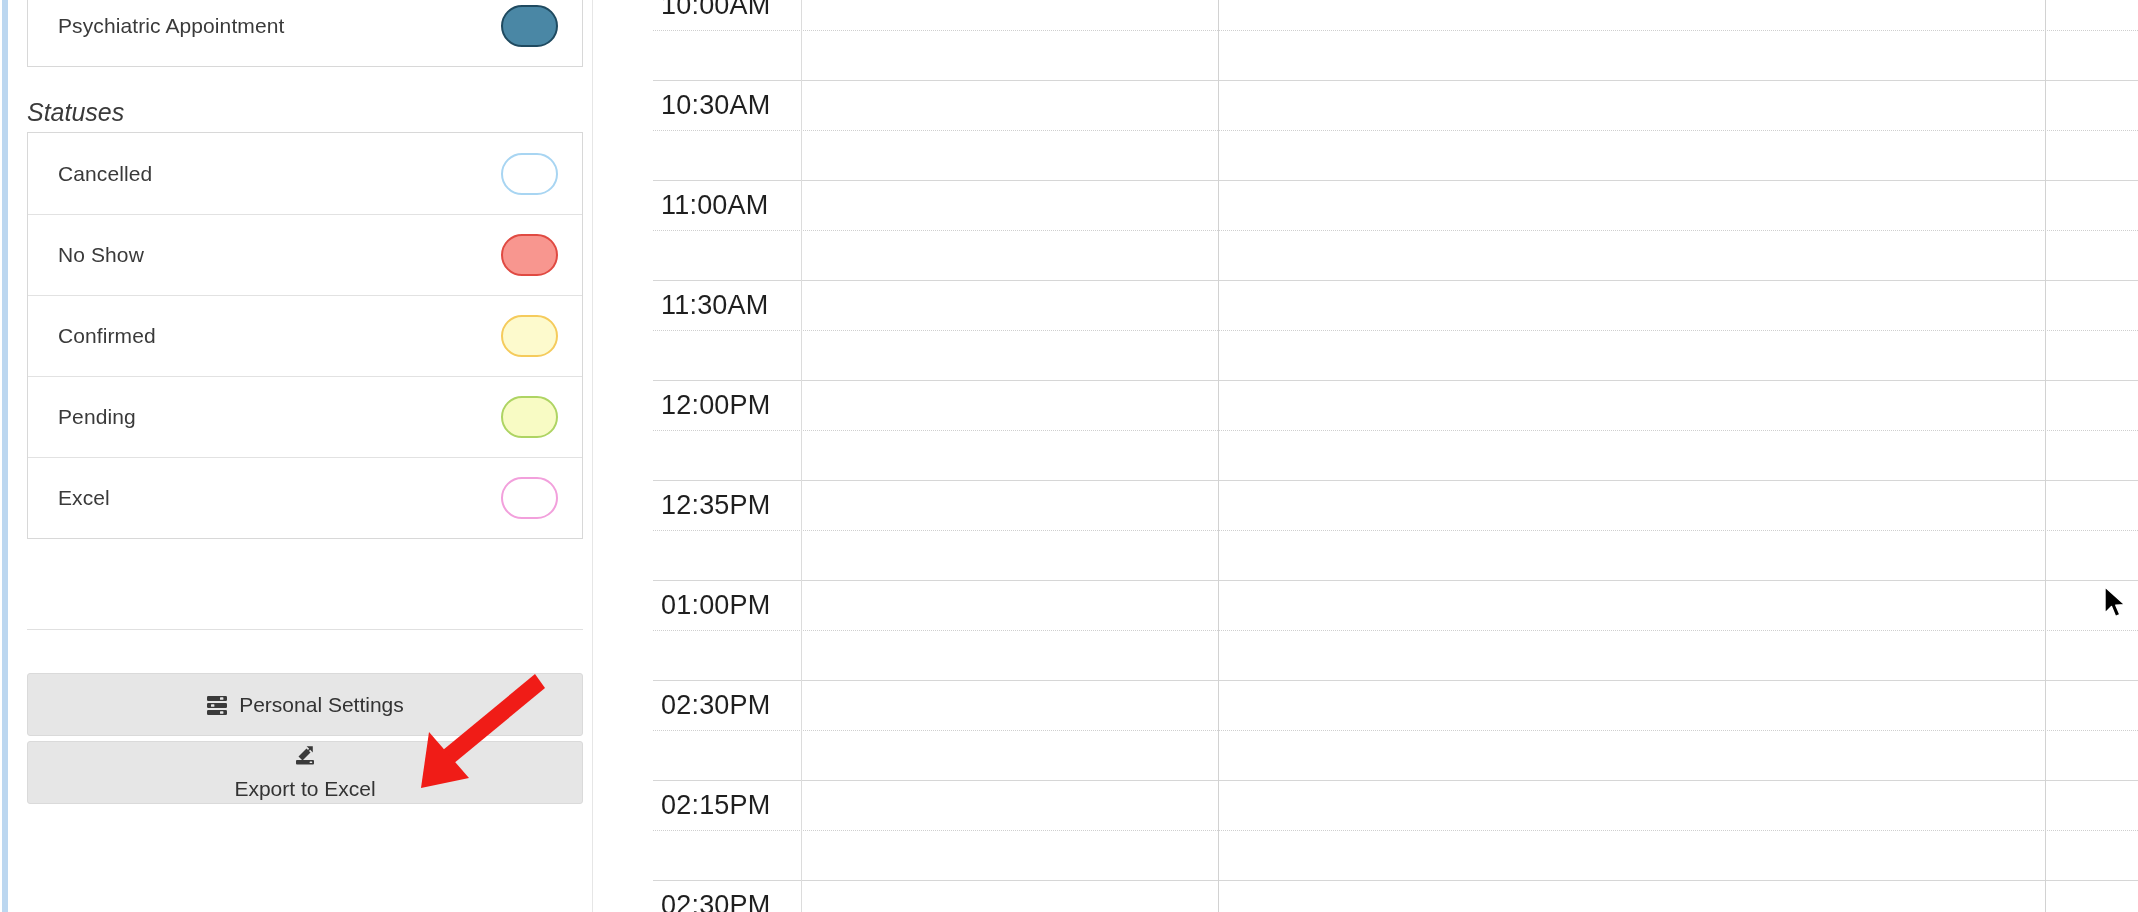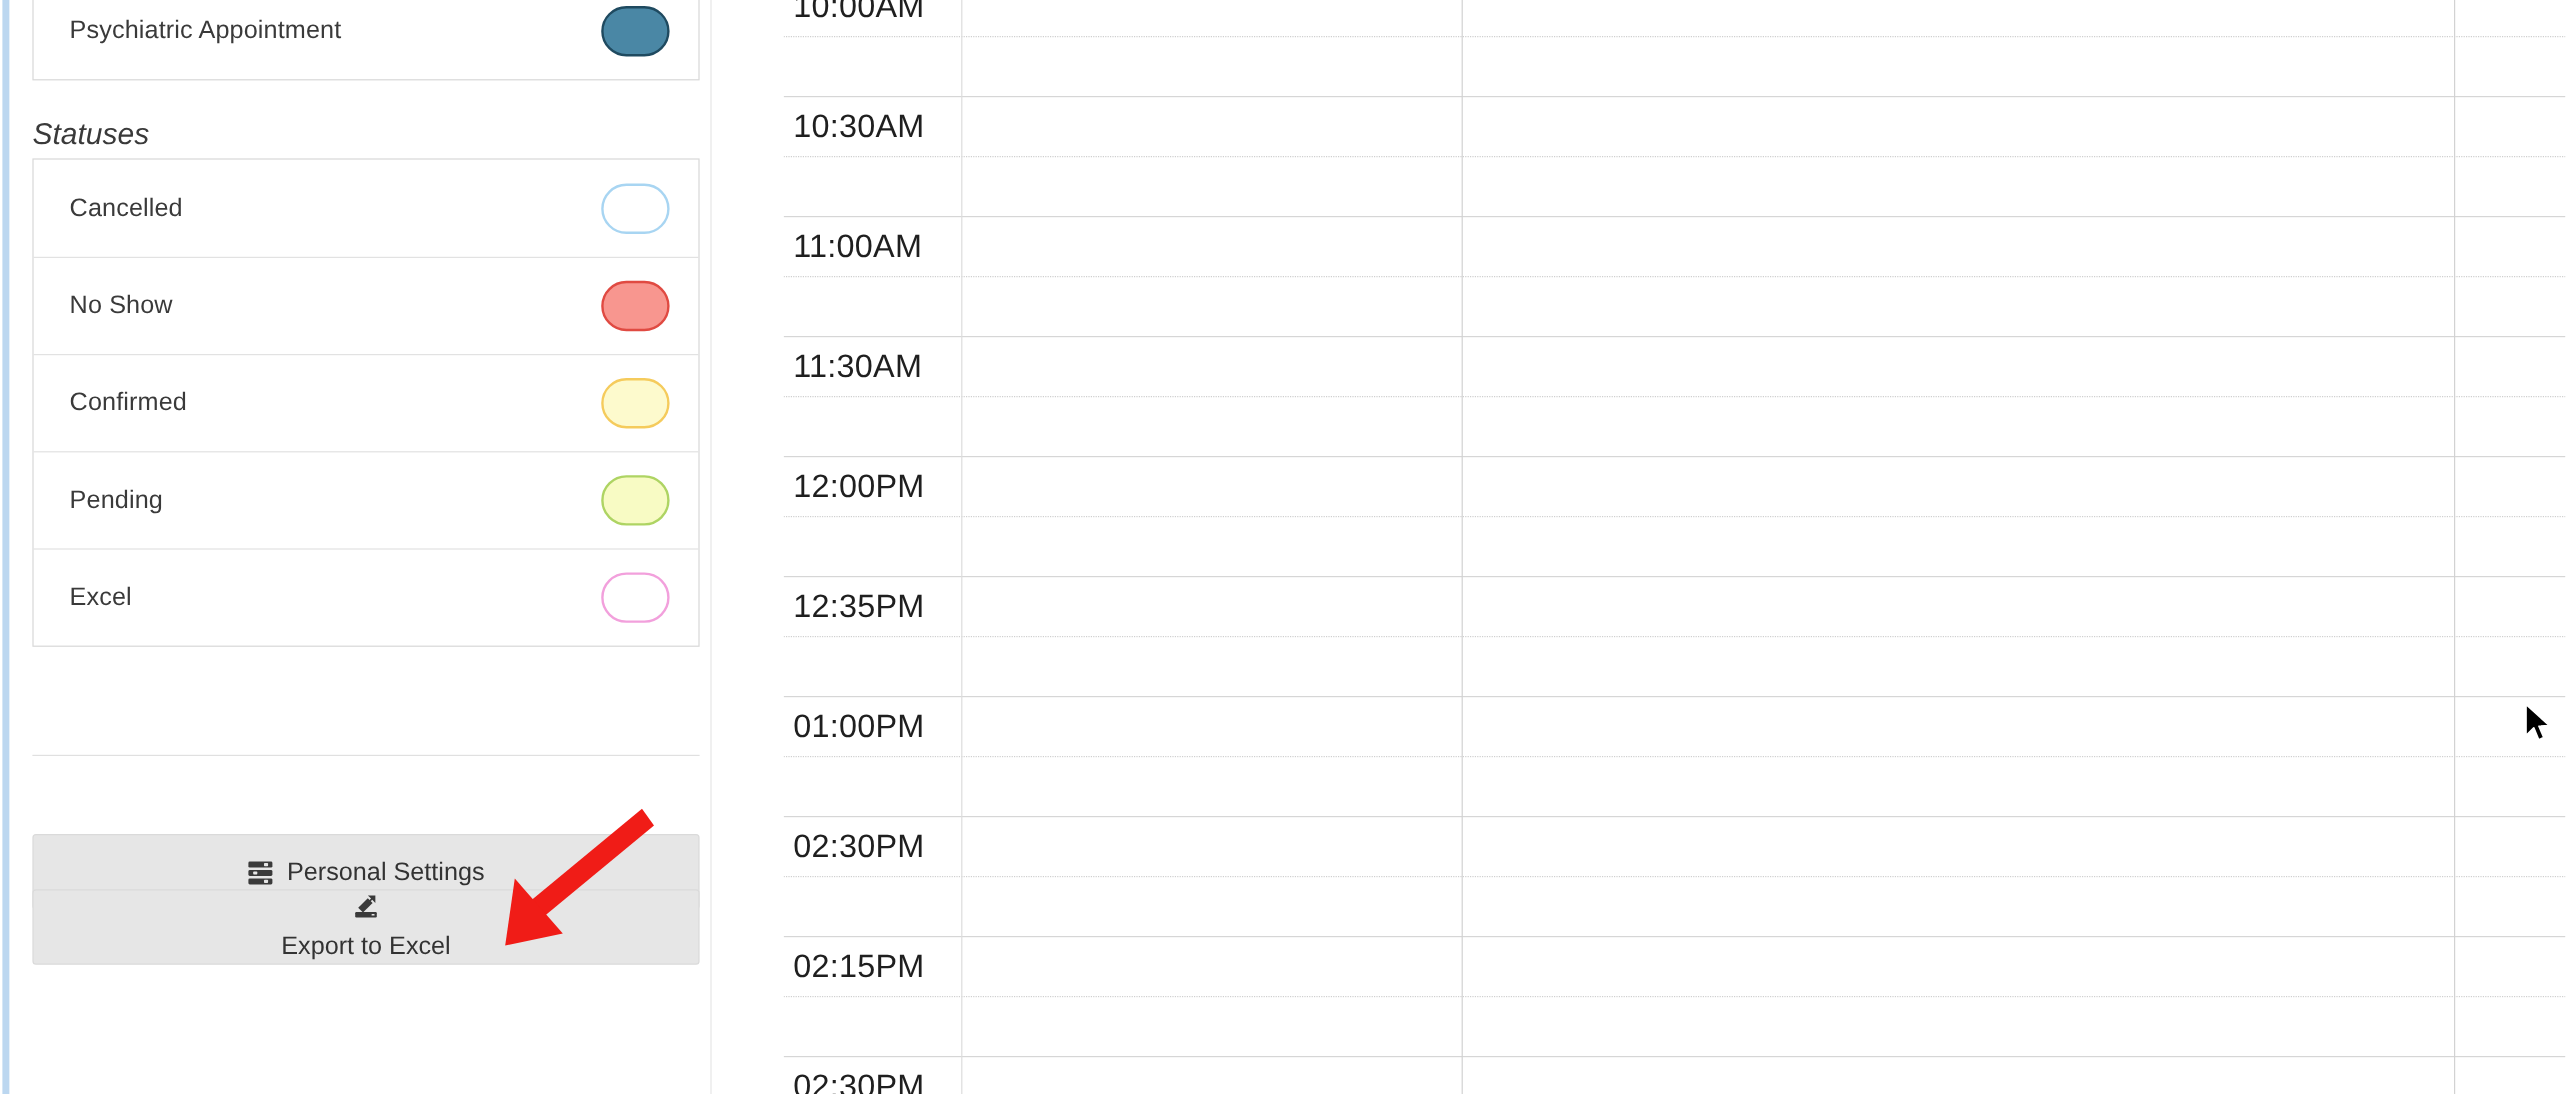--- a/index.html
+++ b/index.html
@@ -193,21 +193,21 @@
           <span class="pill" style="background: rgb(248, 251, 196); border-color: rgb(174, 212, 99);"></span>
         </div>
         <div class="panel-row">
           <span class="row-label">Excel</span>
           <span class="pill" style="background: rgb(255, 255, 255); border-color: rgb(242, 160, 220);"></span>
         </div>
       </div>
 
     <div class="divider" style="top:629px;"></div>
 
-    <div class="sb-button" style="top:695px;align-items:center;">
+    <div class="sb-button" style="top:673px;align-items:center;">
       <span class="btn-icon">
         <svg width="22" height="22" viewBox="0 0 22 22" aria-hidden="true">
           <rect x="1" y="2" width="20" height="5" rx="1.2" fill="#3a3a3a"></rect>
           <rect x="14" y="3.2" width="3.4" height="2.6" rx="0.6" fill="#e6e6e6"></rect>
           <rect x="1" y="9" width="20" height="5" rx="1.2" fill="#3a3a3a"></rect>
           <rect x="5" y="10.2" width="3.4" height="2.6" rx="0.6" fill="#e6e6e6"></rect>
           <rect x="1" y="16" width="20" height="5" rx="1.2" fill="#3a3a3a"></rect>
           <rect x="14" y="17.2" width="3.4" height="2.6" rx="0.6" fill="#e6e6e6"></rect>
         </svg>
       </span>

